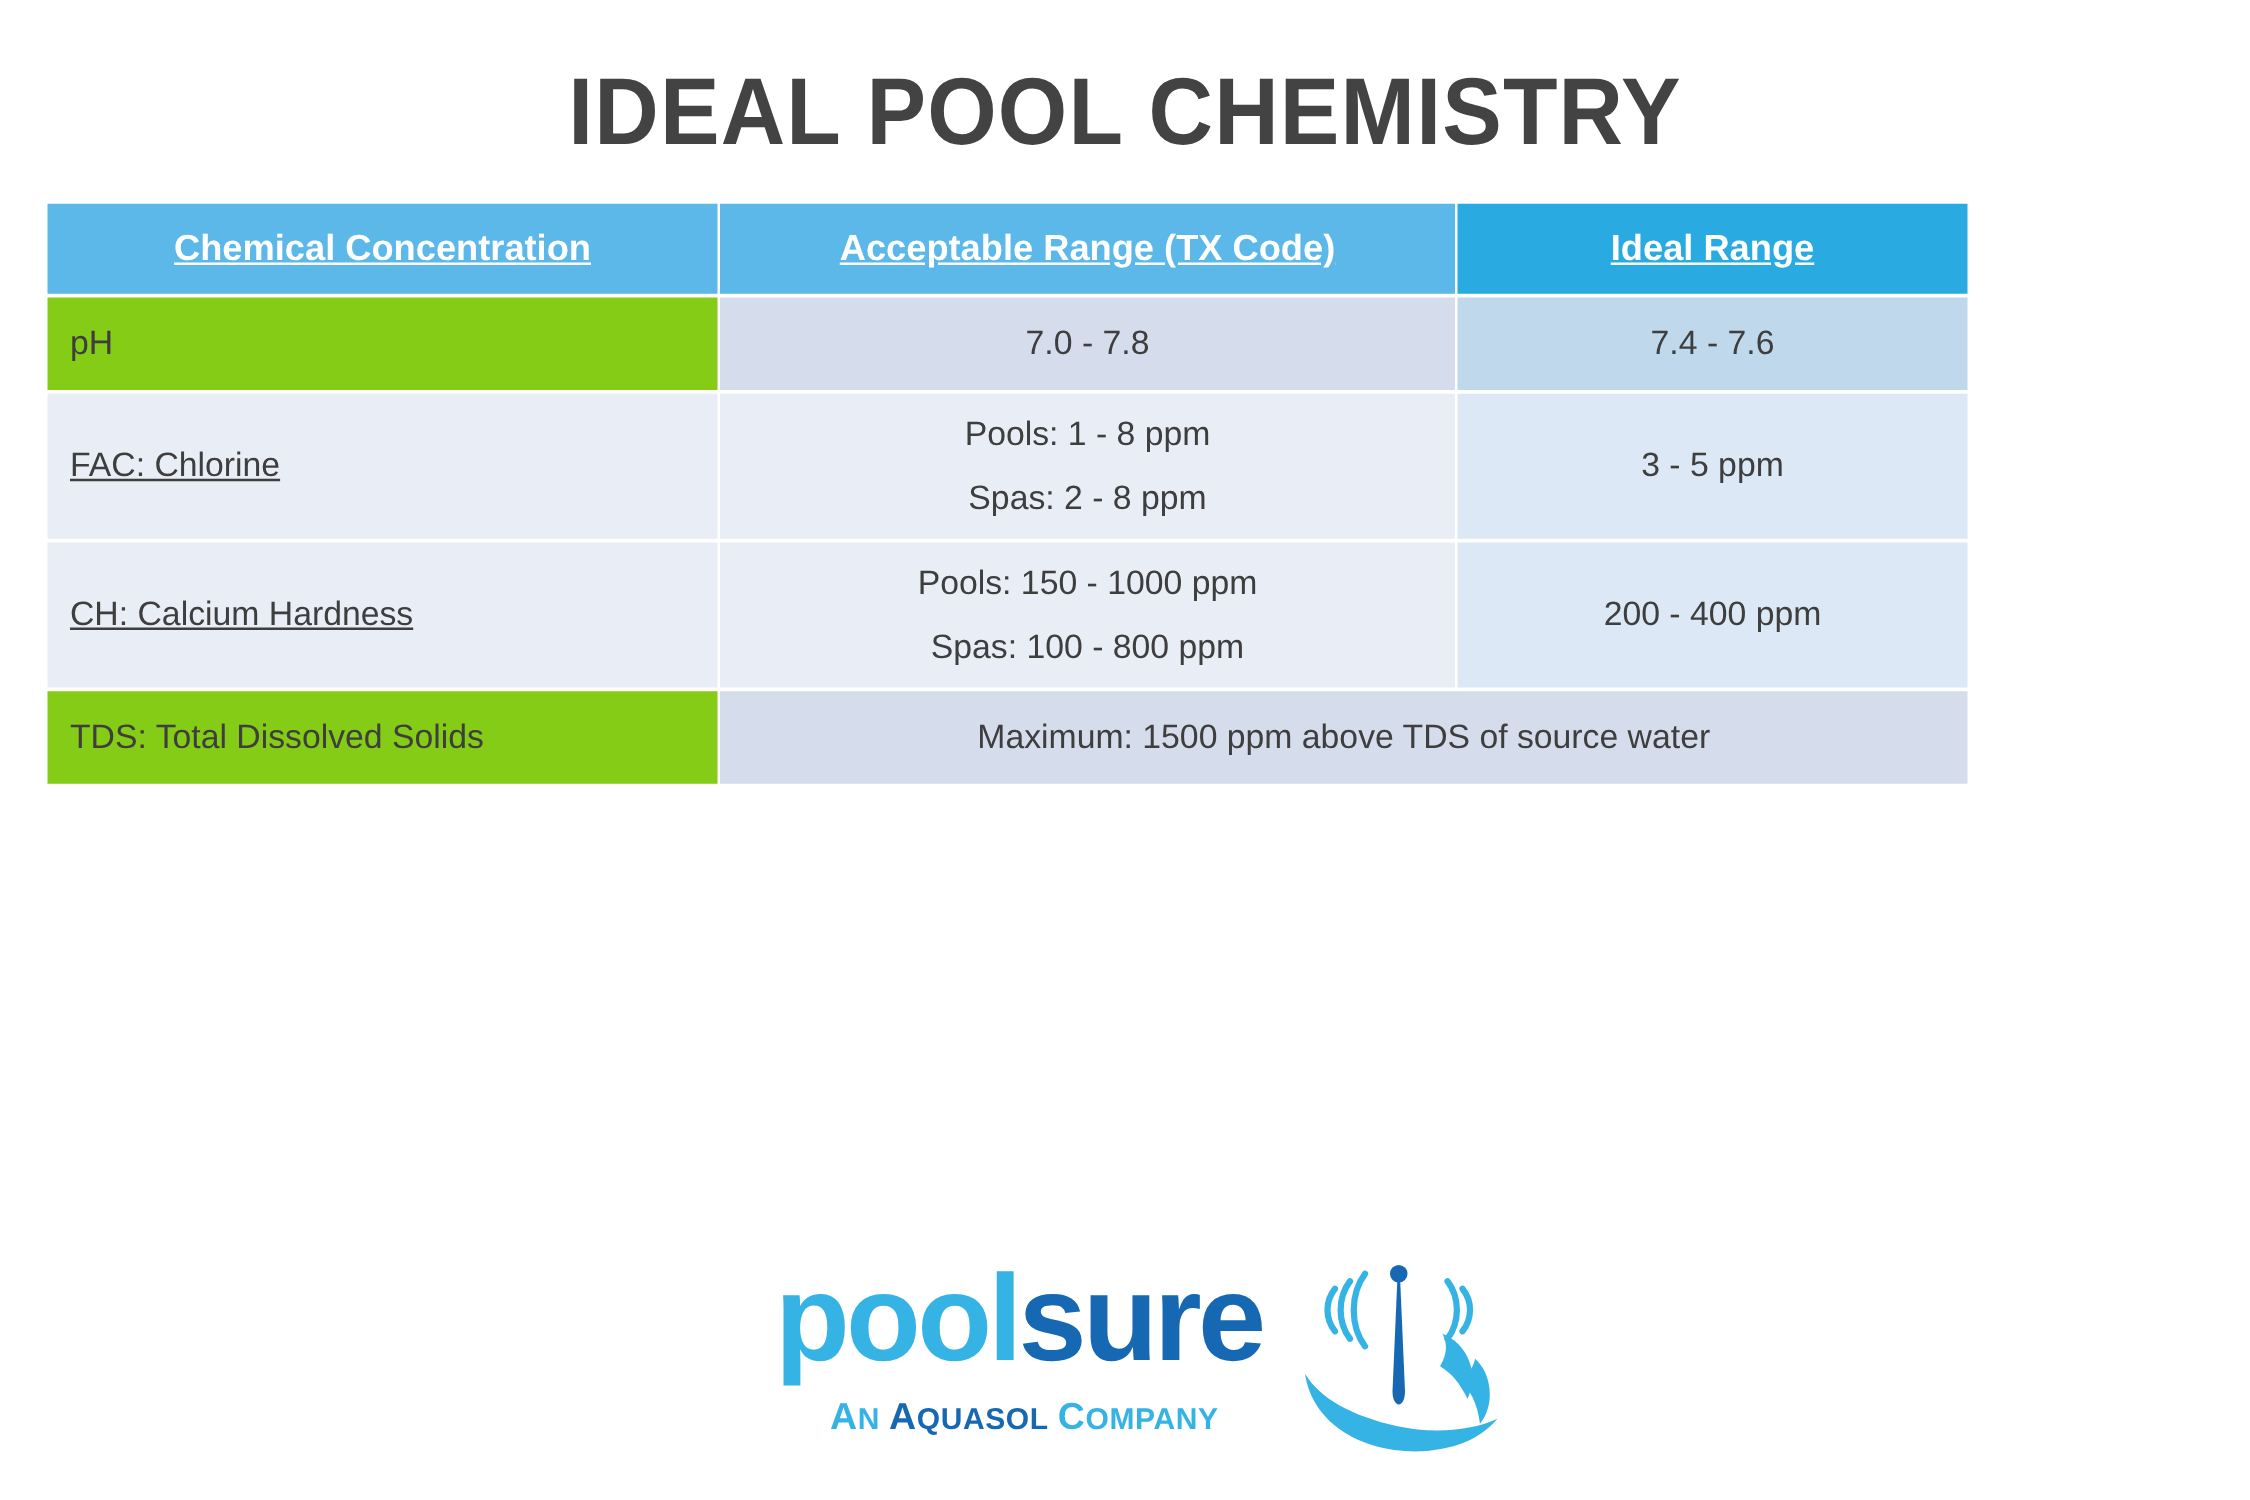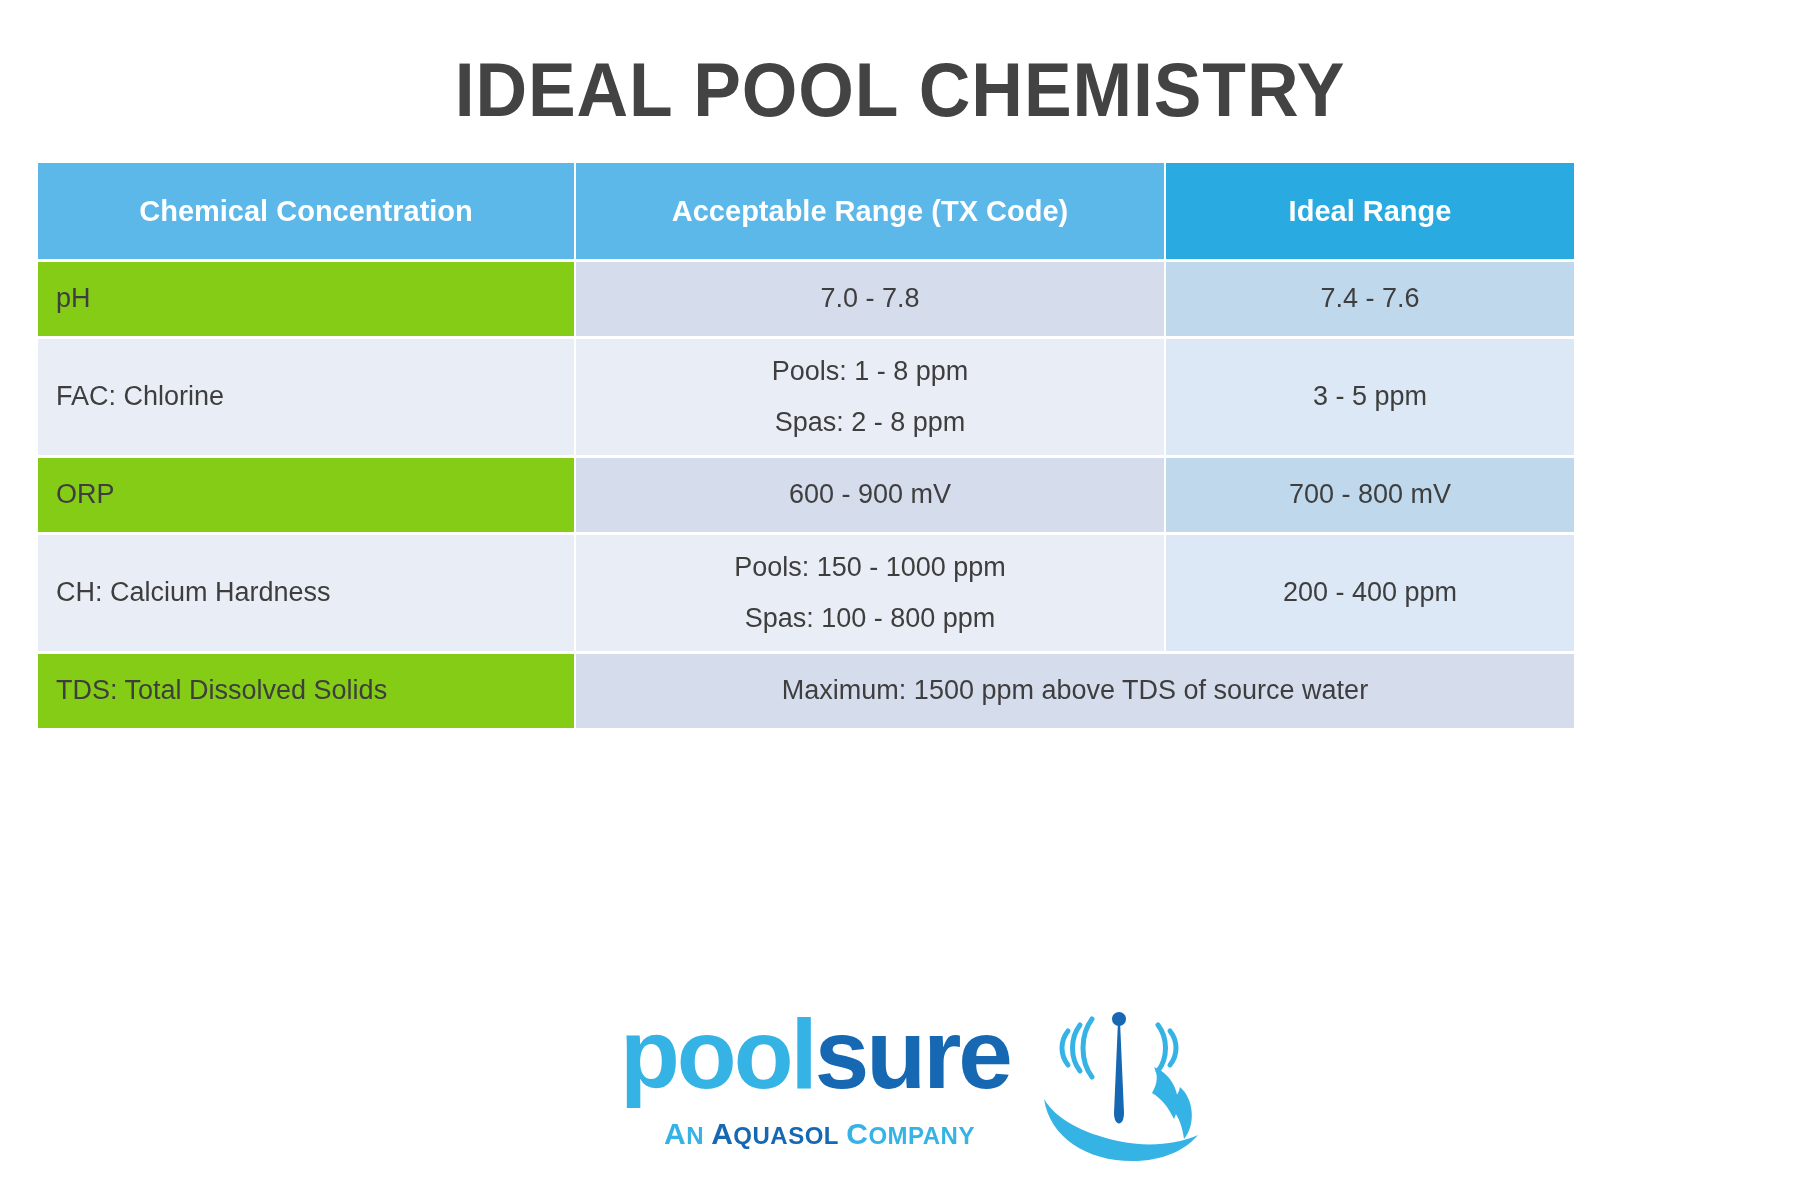--- a/index.html
+++ b/index.html
@@ -46,43 +46,44 @@
   }
   col.c1 { width:536px; }
   col.c2 { width:588px; }
   col.c3 { width:408px; }
 
   
   thead th {
     color:#ffffff;
     font-weight:bold;
     font-size:29px;
-    height:96px;
+    height:72px;
     vertical-align:middle;
     text-align:center;
     padding:0 10px;
+    text-decoration:underline;
   }
   th.h1, th.h2 { background:#5bb8e8; }
   th.h3       { background:#29abe2; }
 
   
   tbody td {
     vertical-align:middle;
     padding:14px 18px;
     line-height:1.30;
   }
   td.name  { text-align:left;   font-size:27px; }
   td.val   { text-align:center; font-size:27px; }
 
   
   tr.odd  td.col1 { background:#84cc16; }
   tr.odd  td.col2 { background:#d5dcec; }
   tr.odd  td.col3 { background:#bfd8ec; }
   
-  tr.even td.col1 { background:#e9edf6; }
+  tr.even td.col1 { background:#e9edf6;text-decoration:underline; }
   tr.even td.col2 { background:#e9edf6; }
   tr.even td.col3 { background:#dce8f5; }
 
   .sub { font-size:25px; display:block; }
   .line { display:block; }
   .line + .line { margin-top:16px; }
 
   .tall { height:116px; }
   .mid  { height:88px; }
   .short{ height:74px; }
@@ -166,29 +167,20 @@
           <td class="name col1">
             <span class="line">FAC: Chlorine</span>
           </td>
           <td class="val col2">
             <span class="line">Pools: 1 - 8 ppm</span>
             <span class="line">Spas:  2 - 8 ppm</span>
           </td>
           <td class="val col3">3 - 5 ppm</td>
         </tr>
 
-        <tr class="odd short">
-          <td class="name col1">
-            <span class="line">ORP</span>
-          </td>
-          <td class="val col2">
-            <span class="line">600 - 900 mV</span>
-          </td>
-          <td class="val col3">700 - 800 mV</td>
-        </tr>
 
 
 
         <tr class="even tall">
           <td class="name col1">
             <span class="line">CH: Calcium Hardness</span>
           </td>
           <td class="val col2">
             <span class="line">Pools: 150 - 1000 ppm</span>
             <span class="line">Spas: 100 - 800 ppm</span>

